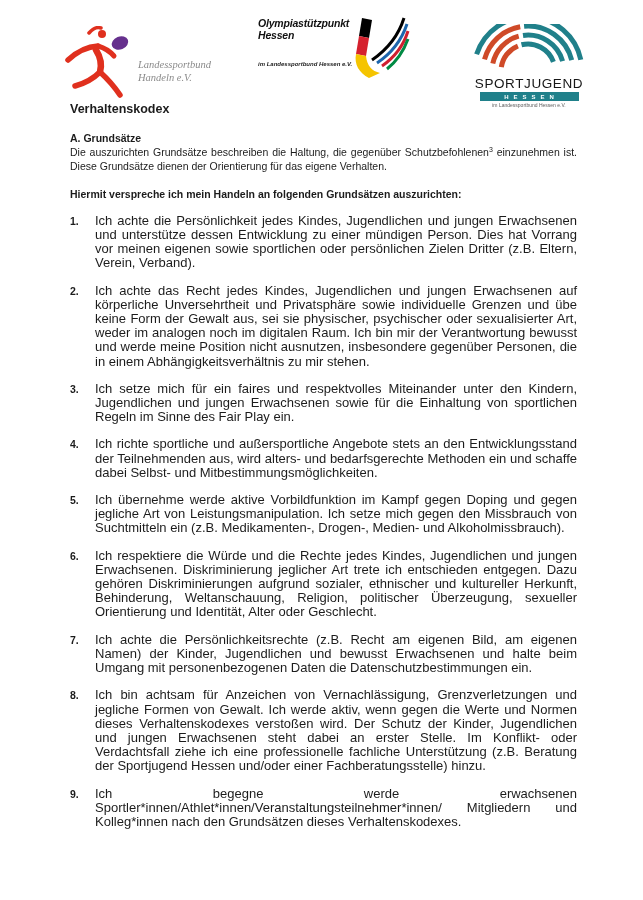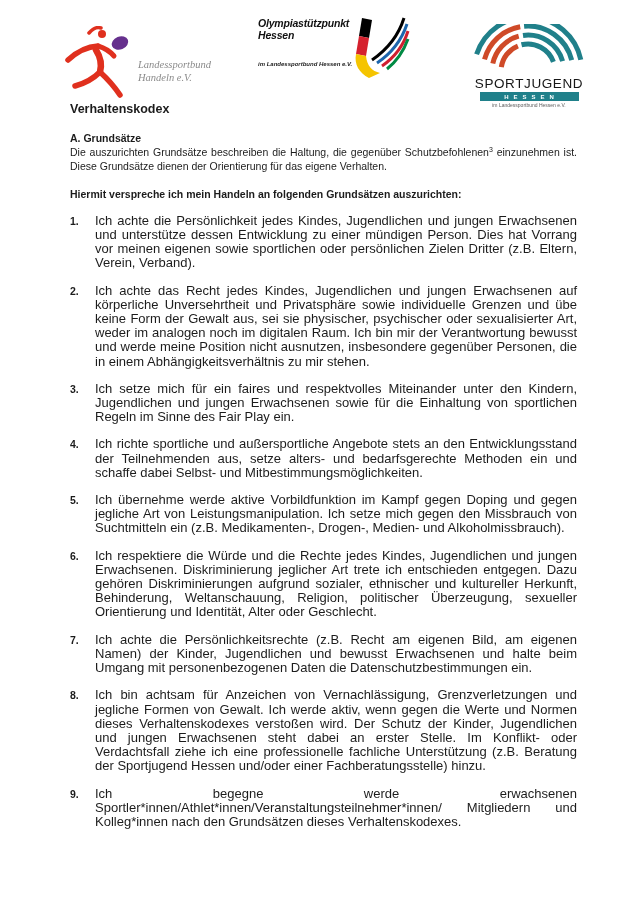--- a/index.html
+++ b/index.html
@@ -121,21 +121,21 @@
       <div class="principle">
         <span class="num">2.</span>
         <span class="ptext">Ich achte das Recht jedes Kindes, Jugendlichen und jungen Erwachsenen auf körperliche Unversehrtheit und Privatsphäre sowie individuelle Grenzen und übe keine Form der Gewalt aus, sei sie physischer, psychischer oder sexualisierter Art, weder im analogen noch im digitalen Raum. Ich bin mir der Verantwortung bewusst und werde meine Position nicht ausnutzen, insbesondere gegenüber Personen, die in einem Abhängigkeitsverhältnis zu mir stehen.</span>
       </div>
       <div class="principle">
         <span class="num">3.</span>
         <span class="ptext">Ich setze mich für ein faires und respektvolles Miteinander unter den Kindern, Jugendlichen und jungen Erwachsenen sowie für die Einhaltung von sportlichen Regeln im Sinne des Fair Play ein.</span>
       </div>
       <div class="principle">
         <span class="num">4.</span>
-        <span class="ptext">Ich richte sportliche und außersportliche Angebote stets an den Entwicklungsstand der Teilnehmenden aus, setze alters- und bedarfsgerechte Methoden ein und schaffe dabei Selbst- und Mitbestimmungsmöglichkeiten.</span>
+        <span class="ptext">Ich richte sportliche und außersportliche Angebote stets an den Entwicklungsstand der Teilnehmenden aus, wird alters- und bedarfsgerechte Methoden ein und schaffe dabei Selbst- und Mitbestimmungsmöglichkeiten.</span>
       </div>
       <div class="principle">
         <span class="num">5.</span>
         <span class="ptext">Ich übernehme werde aktive Vorbildfunktion im Kampf gegen Doping und gegen jegliche Art von Leistungsmanipulation. Ich setze mich gegen den Missbrauch von Suchtmitteln ein (z.B. Medikamenten-, Drogen-, Medien- und Alkoholmissbrauch).</span>
       </div>
       <div class="principle">
         <span class="num">6.</span>
         <span class="ptext">Ich respektiere die Würde und die Rechte jedes Kindes, Jugendlichen und jungen Erwachsenen. Diskriminierung jeglicher Art trete ich entschieden entgegen. Dazu gehören Diskriminierungen aufgrund sozialer, ethnischer und kultureller Herkunft, Behinderung, Weltanschauung, Religion, politischer Überzeugung, sexueller Orientierung und Identität, Alter oder Geschlecht.</span>
       </div>
       <div class="principle">

